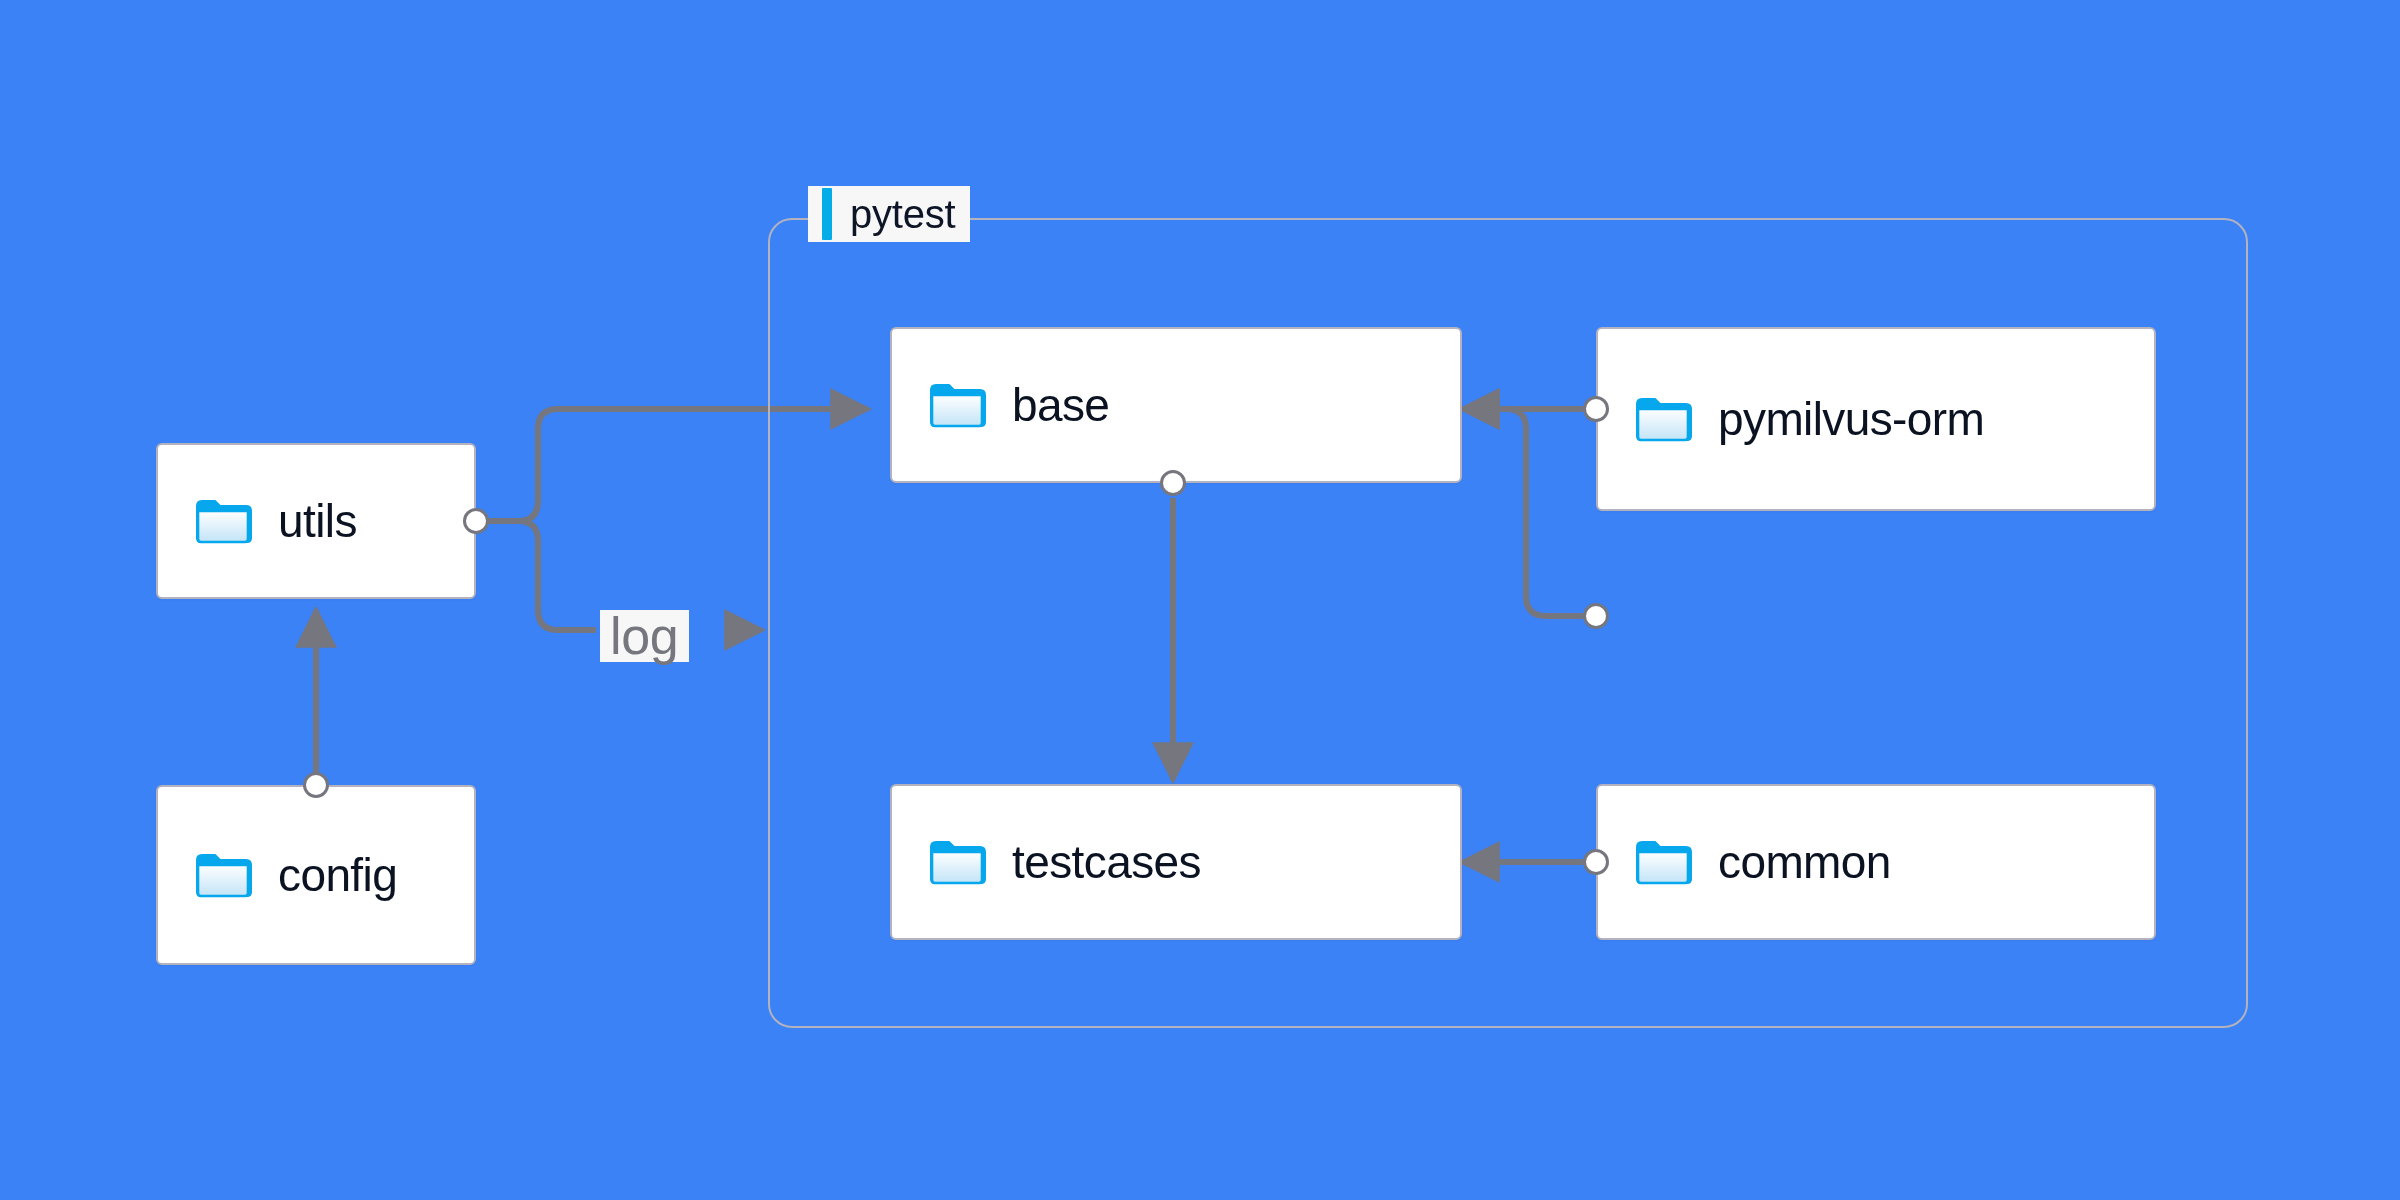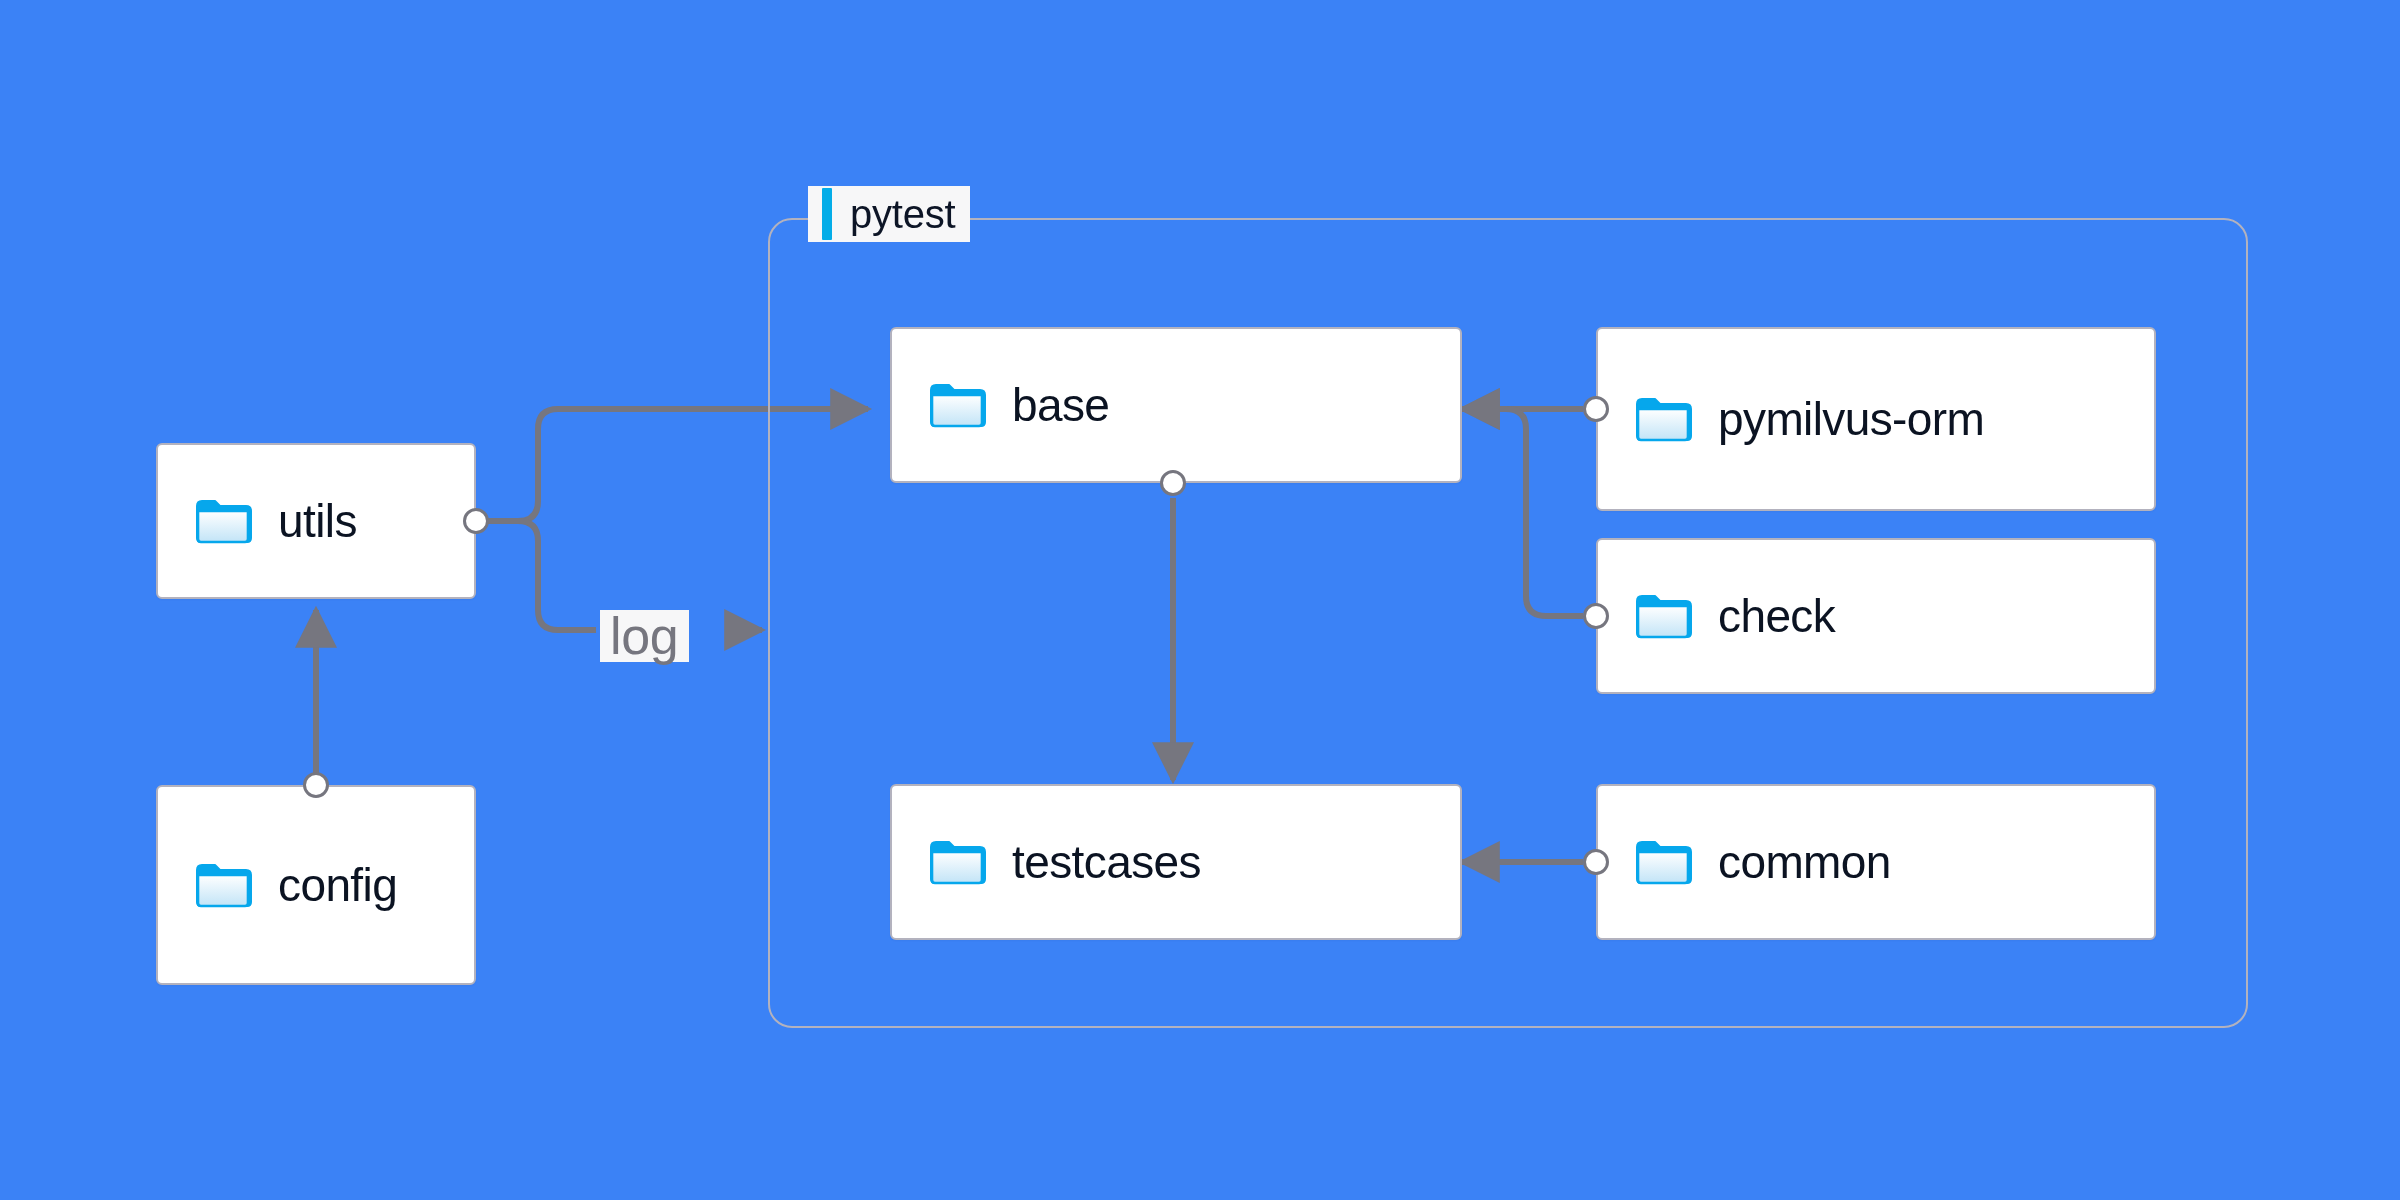--- a/index.html
+++ b/index.html
@@ -158,21 +158,21 @@
     <div class="node-inner">
       <svg class="folder-icon" viewBox="0 0 58 50">
         <path d="M3 10 q0-5 5-5 h13 l5 5 h26 q5 0 5 5 v27 q0 4 -4 4 h-46 q-4 0 -4 -4 z" fill="#06a7ec" stroke="#06a7ec" stroke-width="2" stroke-linejoin="round"></path>
         <path d="M4 15 h50 v28 q0 3 -3 3 h-44 q-3 0 -3 -3 z" fill="url(#folderGrad)" stroke="#06a7ec" stroke-width="2.6" stroke-linejoin="round"></path>
       </svg>
       <span class="node-label">utils</span>
     </div>
   </div>
   <div class="port" style="left:463px; top:508px;"></div>
 
-  <div class="node" style="left:156px; top:785px; width:320px; height:200px;">
+  <div class="node" style="left:156px; top:785px; width:320px; height:180px;">
     <div class="node-inner">
       <svg class="folder-icon" viewBox="0 0 58 50">
         <path d="M3 10 q0-5 5-5 h13 l5 5 h26 q5 0 5 5 v27 q0 4 -4 4 h-46 q-4 0 -4 -4 z" fill="#06a7ec" stroke="#06a7ec" stroke-width="2" stroke-linejoin="round"></path>
         <path d="M4 15 h50 v28 q0 3 -3 3 h-44 q-3 0 -3 -3 z" fill="url(#folderGrad)" stroke="#06a7ec" stroke-width="2.6" stroke-linejoin="round"></path>
       </svg>
       <span class="node-label">config</span>
     </div>
   </div>
   <div class="port" style="left:303px; top:772px;"></div>
 
@@ -201,29 +201,20 @@
     <div class="node-inner">
       <svg class="folder-icon" viewBox="0 0 58 50">
         <path d="M3 10 q0-5 5-5 h13 l5 5 h26 q5 0 5 5 v27 q0 4 -4 4 h-46 q-4 0 -4 -4 z" fill="#06a7ec" stroke="#06a7ec" stroke-width="2" stroke-linejoin="round"></path>
         <path d="M4 15 h50 v28 q0 3 -3 3 h-44 q-3 0 -3 -3 z" fill="url(#folderGrad)" stroke="#06a7ec" stroke-width="2.6" stroke-linejoin="round"></path>
       </svg>
       <span class="node-label">pymilvus-orm</span>
     </div>
   </div>
   <div class="port" style="left:1583px; top:396px;"></div>
 
-  <div class="node" style="left:1596px; top:538px; width:560px; height:156px;">
-    <div class="node-inner">
-      <svg class="folder-icon" viewBox="0 0 58 50">
-        <path d="M3 10 q0-5 5-5 h13 l5 5 h26 q5 0 5 5 v27 q0 4 -4 4 h-46 q-4 0 -4 -4 z" fill="#06a7ec" stroke="#06a7ec" stroke-width="2" stroke-linejoin="round"></path>
-        <path d="M4 15 h50 v28 q0 3 -3 3 h-44 q-3 0 -3 -3 z" fill="url(#folderGrad)" stroke="#06a7ec" stroke-width="2.6" stroke-linejoin="round"></path>
-      </svg>
-      <span class="node-label">check</span>
-    </div>
-  </div>
   <div class="port" style="left:1583px; top:603px;"></div>
 
   <div class="node" style="left:1596px; top:784px; width:560px; height:156px;">
     <div class="node-inner">
       <svg class="folder-icon" viewBox="0 0 58 50">
         <path d="M3 10 q0-5 5-5 h13 l5 5 h26 q5 0 5 5 v27 q0 4 -4 4 h-46 q-4 0 -4 -4 z" fill="#06a7ec" stroke="#06a7ec" stroke-width="2" stroke-linejoin="round"></path>
         <path d="M4 15 h50 v28 q0 3 -3 3 h-44 q-3 0 -3 -3 z" fill="url(#folderGrad)" stroke="#06a7ec" stroke-width="2.6" stroke-linejoin="round"></path>
       </svg>
       <span class="node-label">common</span>
     </div>

